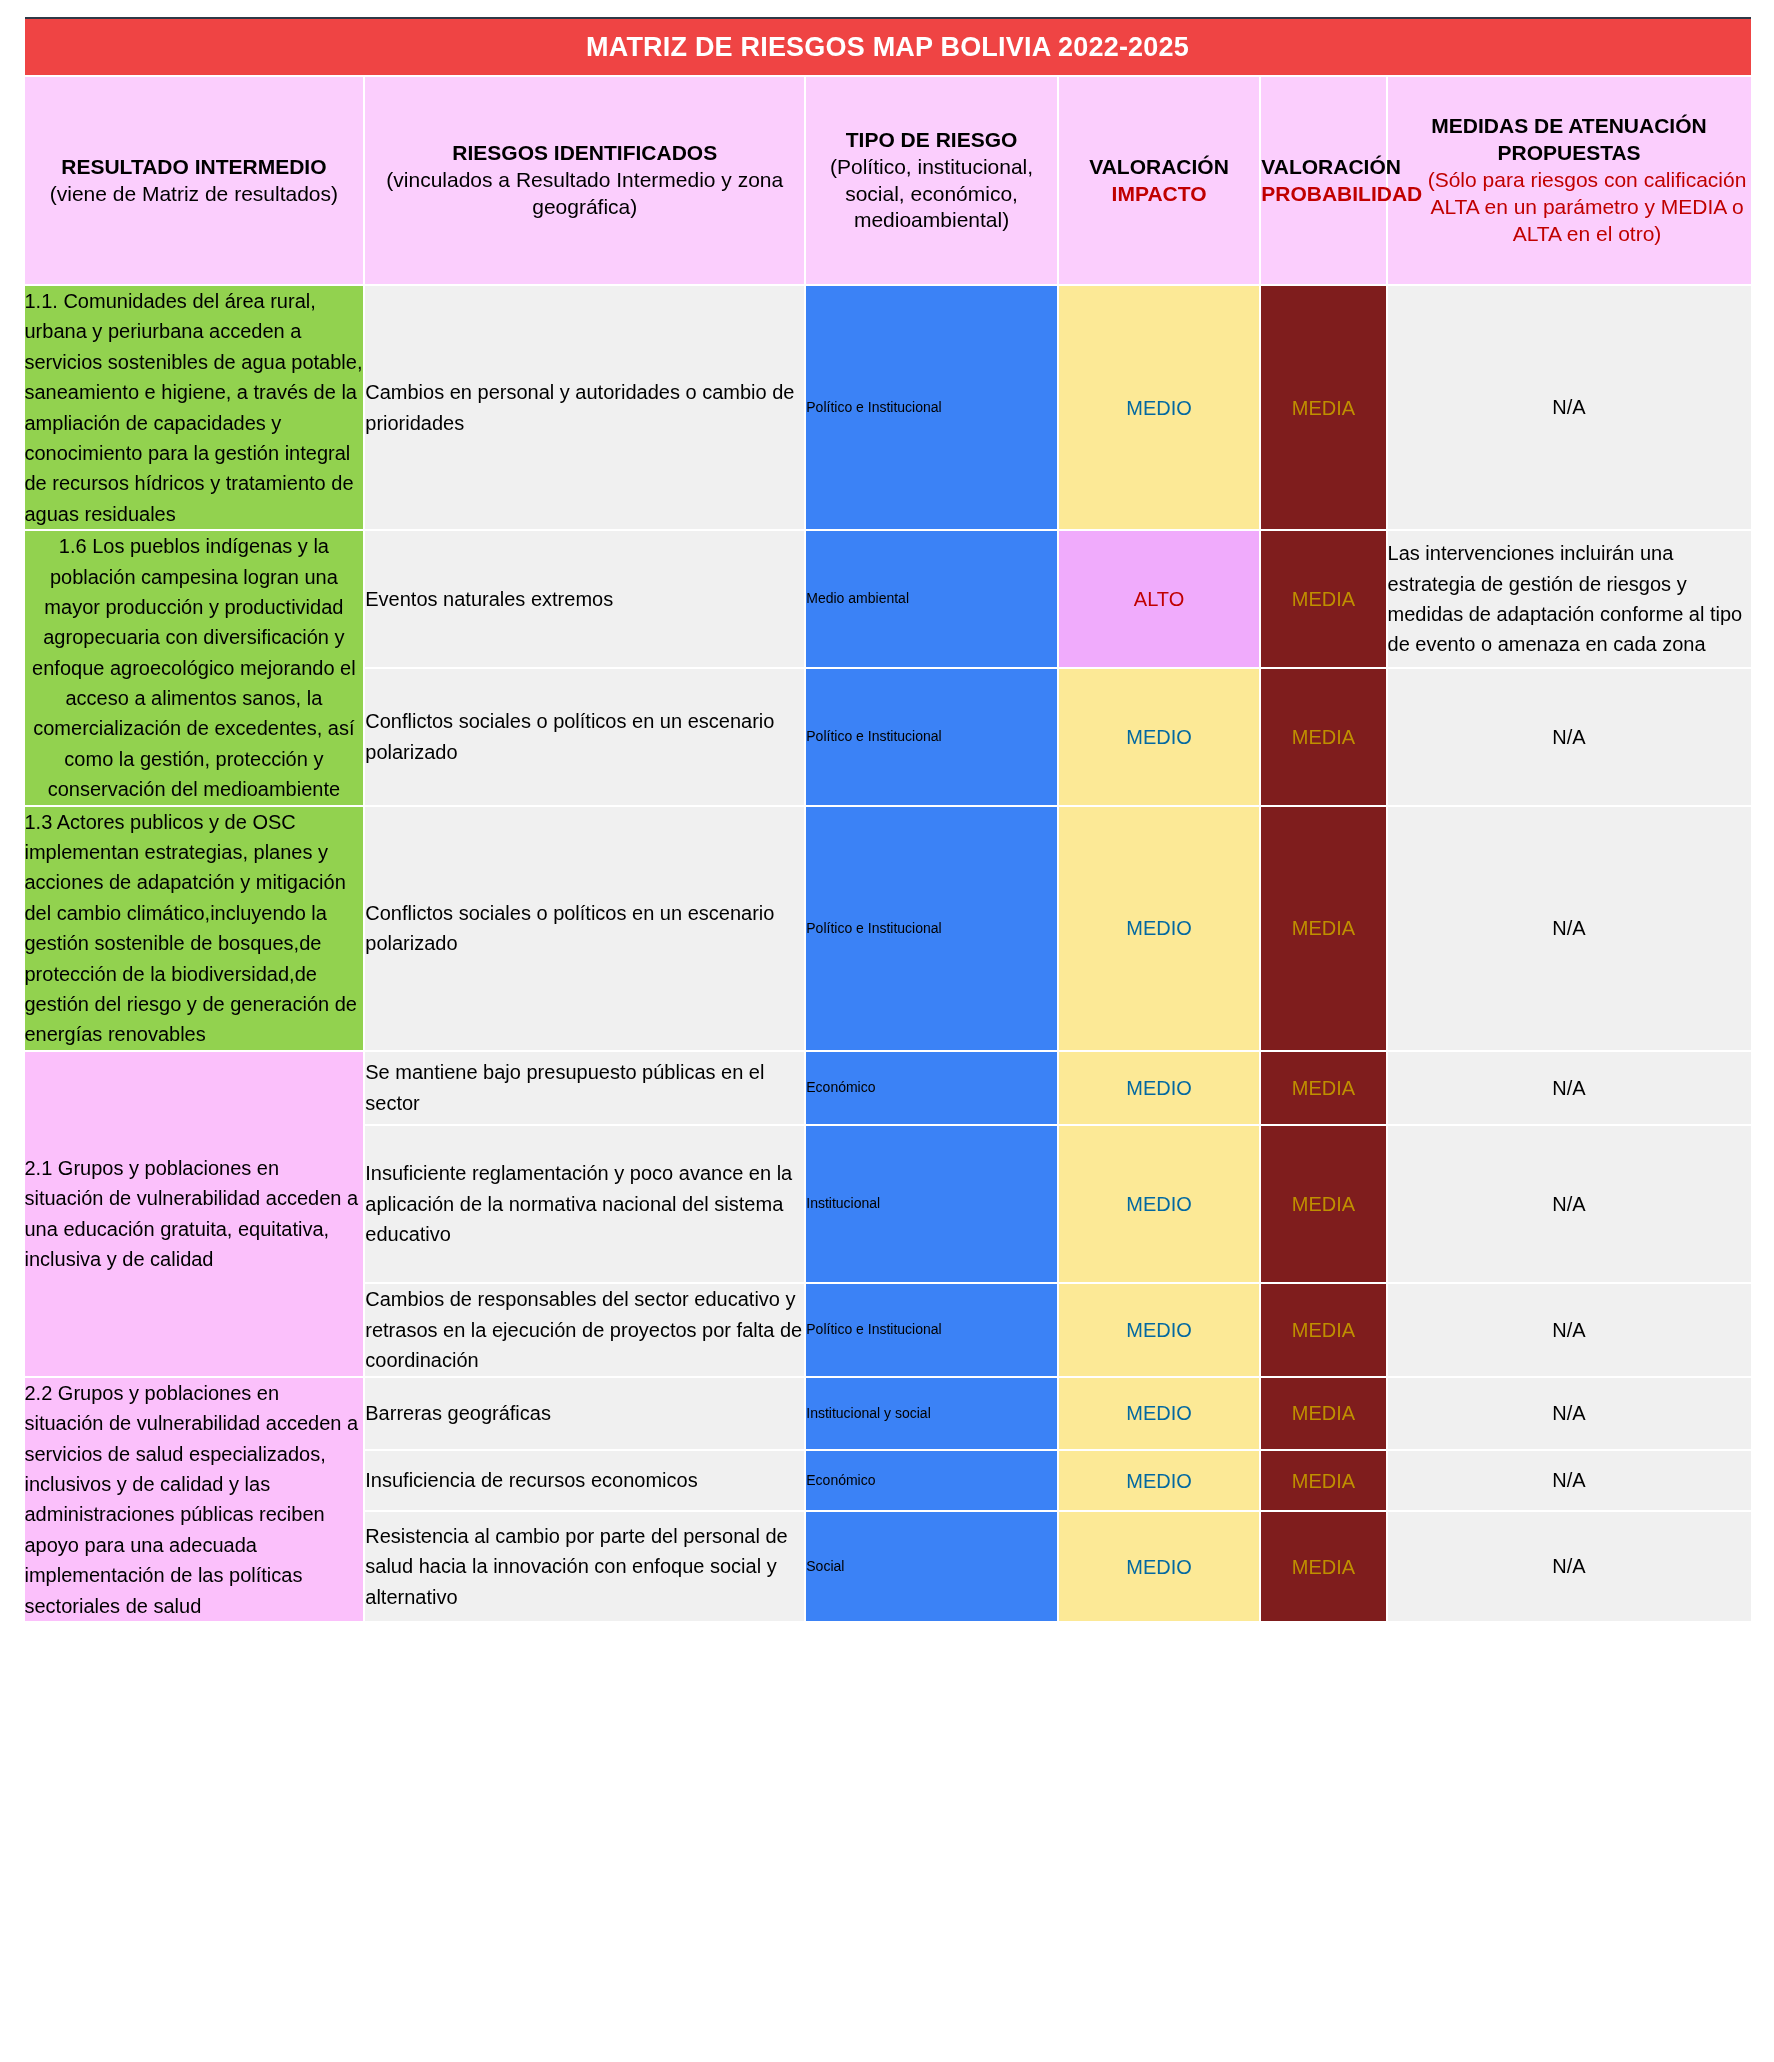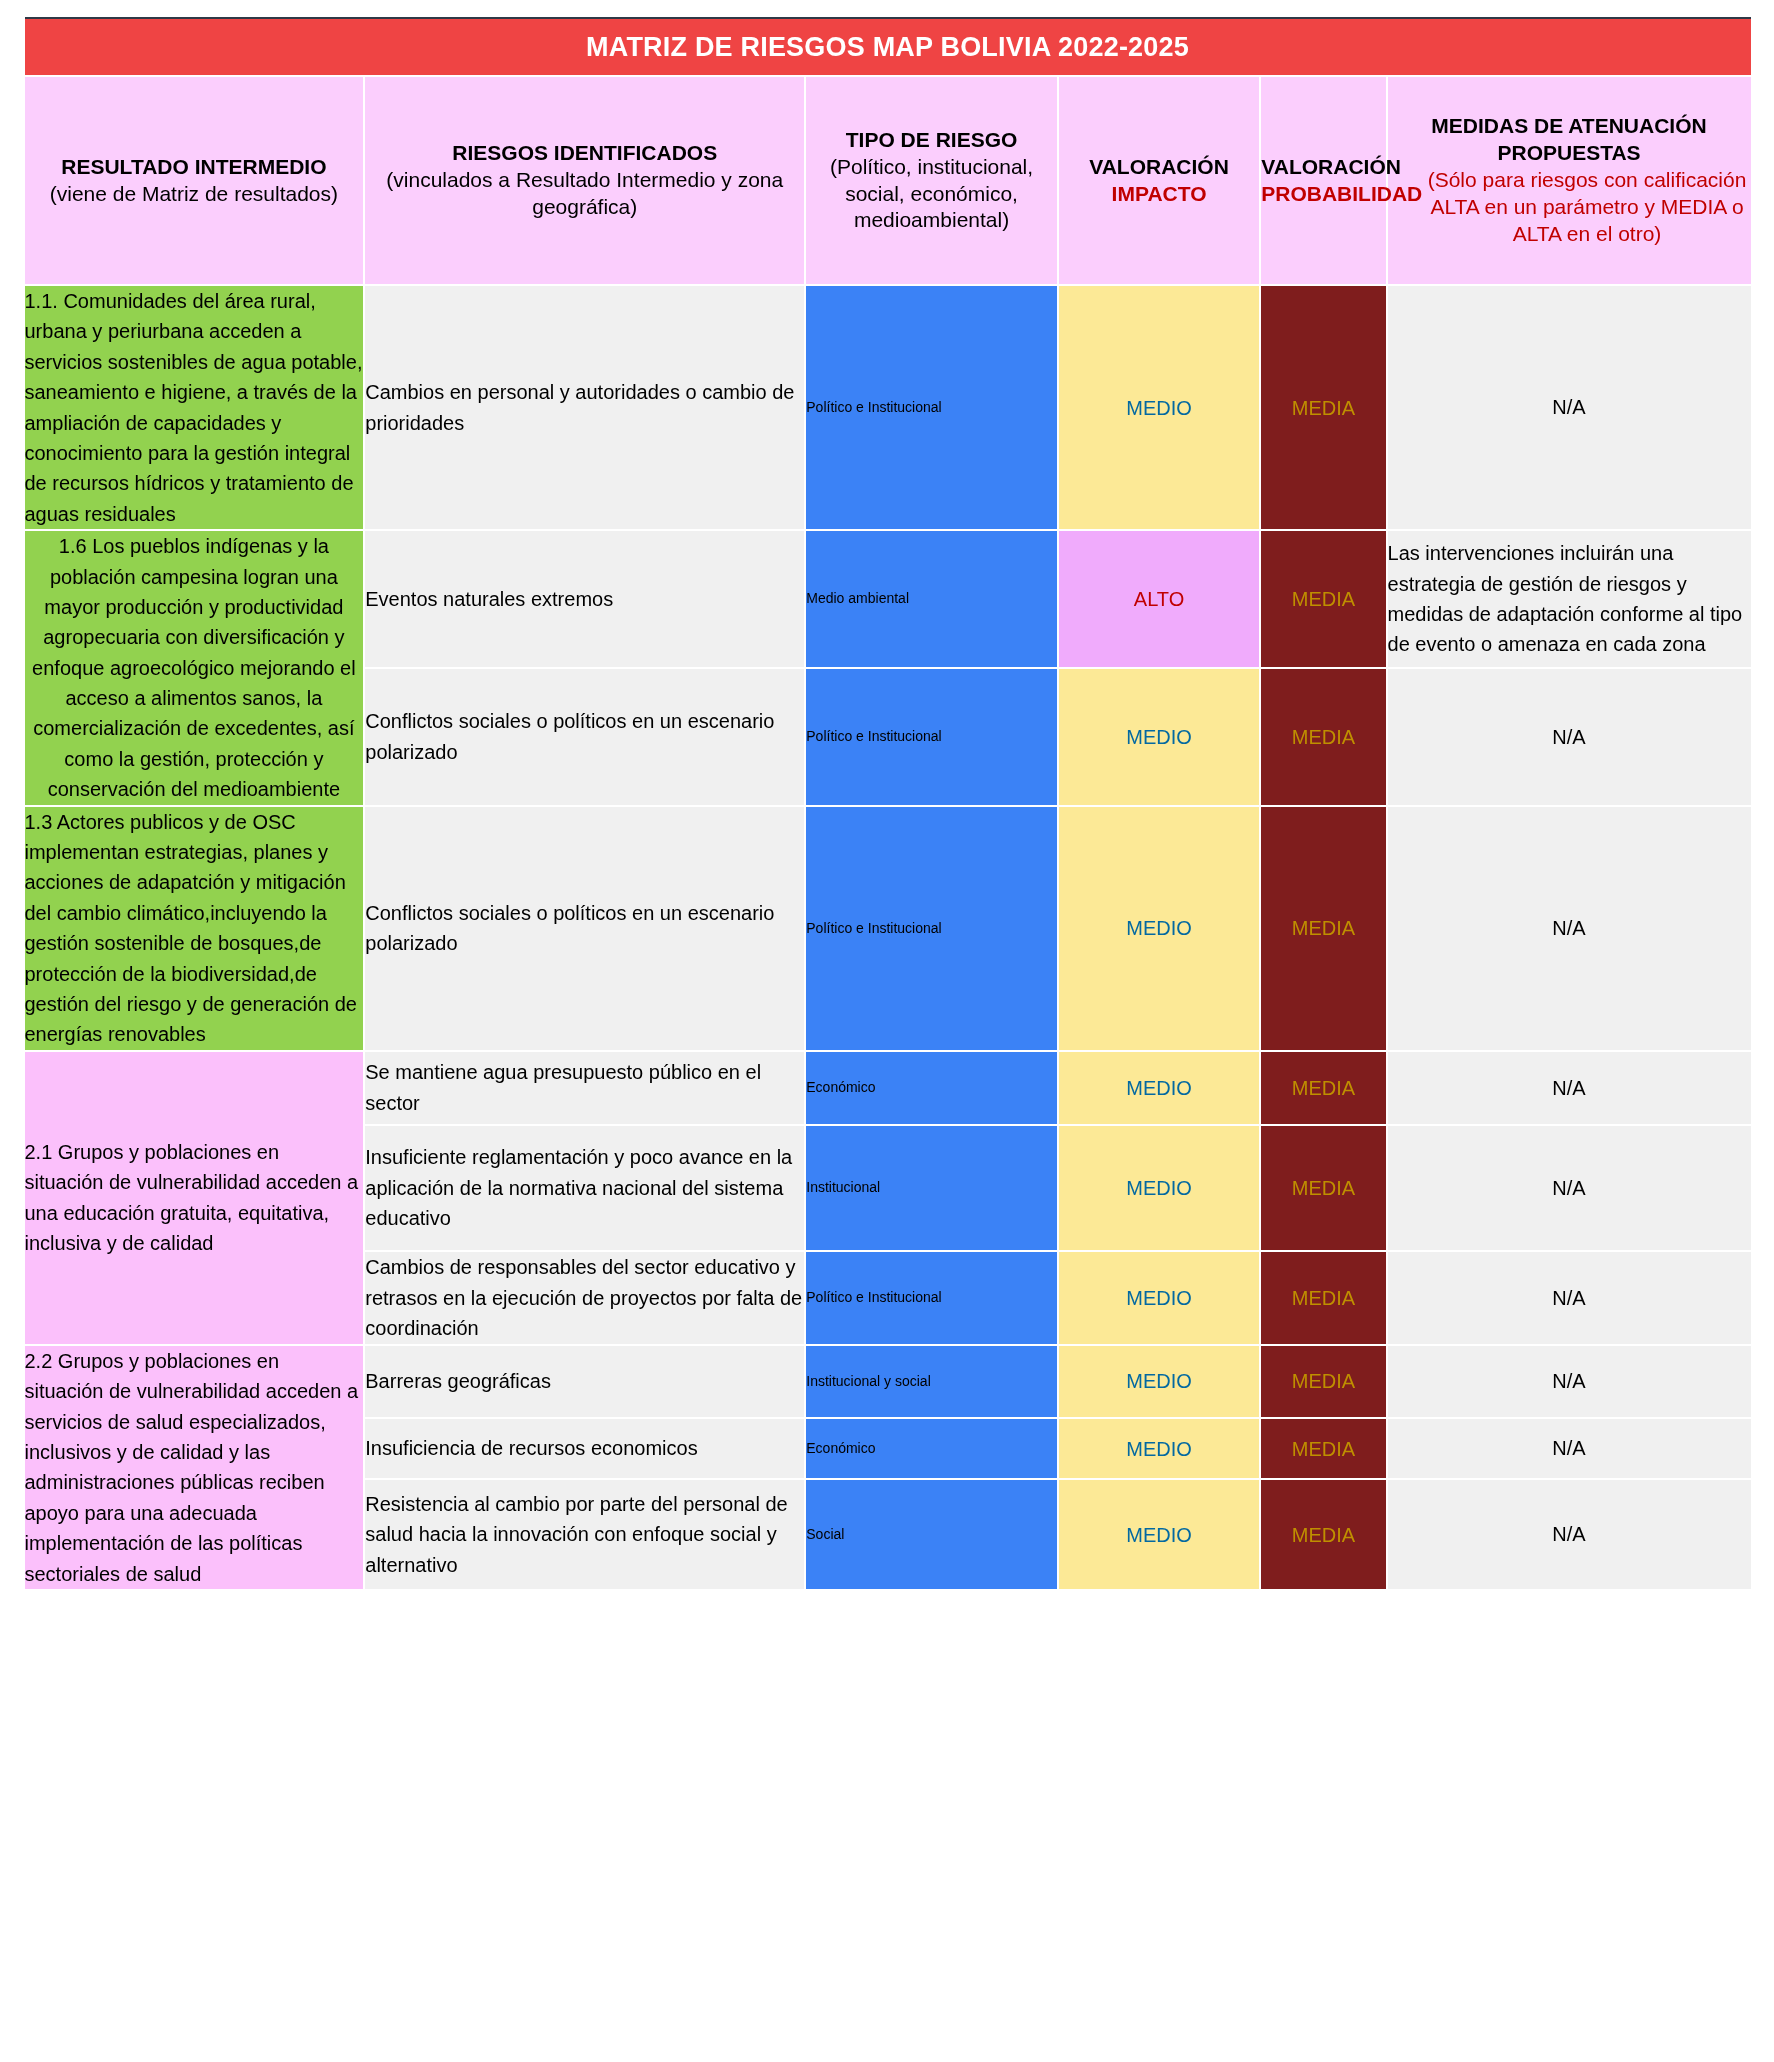--- a/index.html
+++ b/index.html
@@ -199,27 +199,27 @@
         <tr style="height: 205px;">
           <td class="ri-green ri-left" rowspan="1">1.3 Actores publicos y de OSC implementan estrategias, planes y acciones de adapatción y mitigación del cambio climático,incluyendo la gestión sostenible de bosques,de protección de la  biodiversidad,de gestión del riesgo y de generación de energías renovables</td>
           <td class="risk">Conflictos sociales o políticos en un escenario polarizado</td>
           <td class="tipo">Político e Institucional</td>
           <td class="val val-medio">MEDIO</td>
           <td class="val val-media">MEDIA</td>
           <td class="medidas na">N/A</td>
         </tr>
         <tr style="height: 72px;">
           <td class="ri-pink ri-left" rowspan="3">2.1 Grupos y poblaciones en situación de vulnerabilidad acceden a una educación gratuita, equitativa, inclusiva y de calidad</td>
-          <td class="risk">Se mantiene agua presupuesto público en el sector</td>
+          <td class="risk">Se mantiene bajo presupuesto públicas en el sector</td>
           <td class="tipo">Económico</td>
           <td class="val val-medio">MEDIO</td>
           <td class="val val-media">MEDIA</td>
           <td class="medidas na">N/A</td>
         </tr>
-        <tr style="height: 124px;">
+        <tr style="height: 156px;">
           <td class="risk">Insuficiente reglamentación y poco avance en la aplicación de la normativa nacional del sistema educativo</td>
           <td class="tipo">Institucional</td>
           <td class="val val-medio">MEDIO</td>
           <td class="val val-media">MEDIA</td>
           <td class="medidas na">N/A</td>
         </tr>
         <tr style="height: 92px;">
           <td class="risk">Cambios de responsables del sector educativo y retrasos en la ejecución de proyectos por falta de coordinación</td>
           <td class="tipo">Político e Institucional</td>
           <td class="val val-medio">MEDIO</td>

